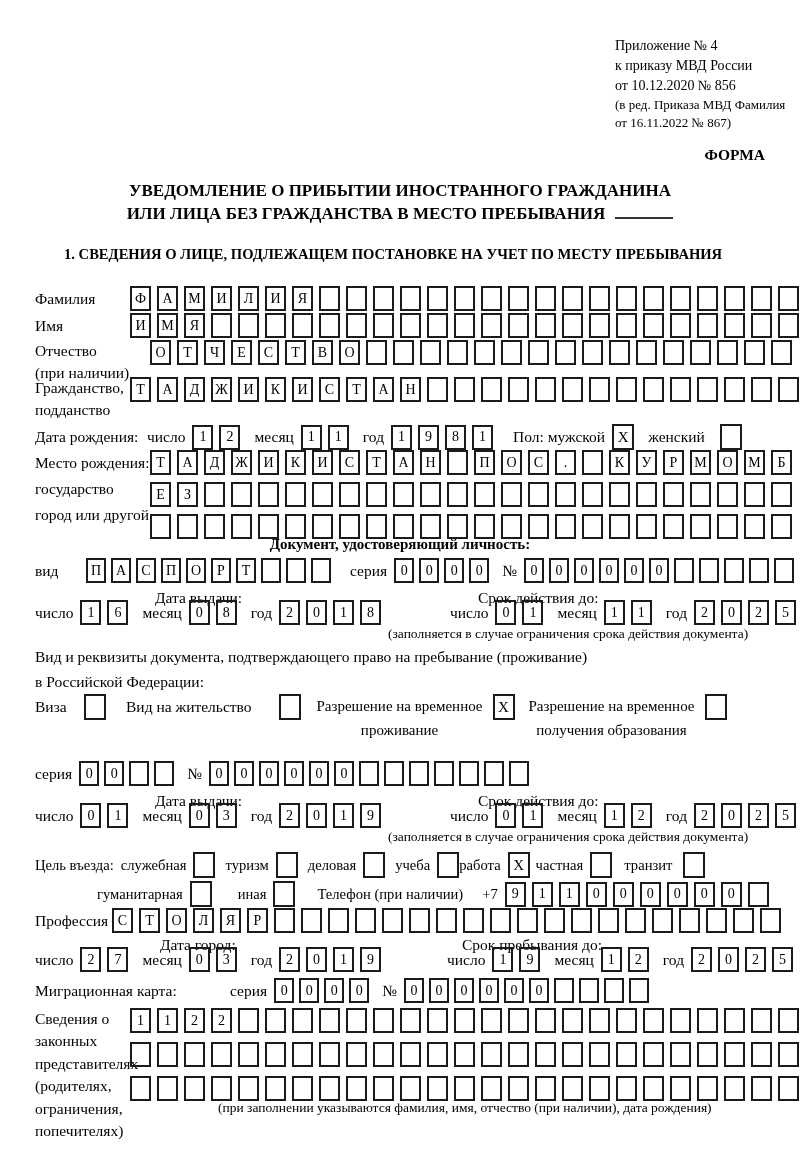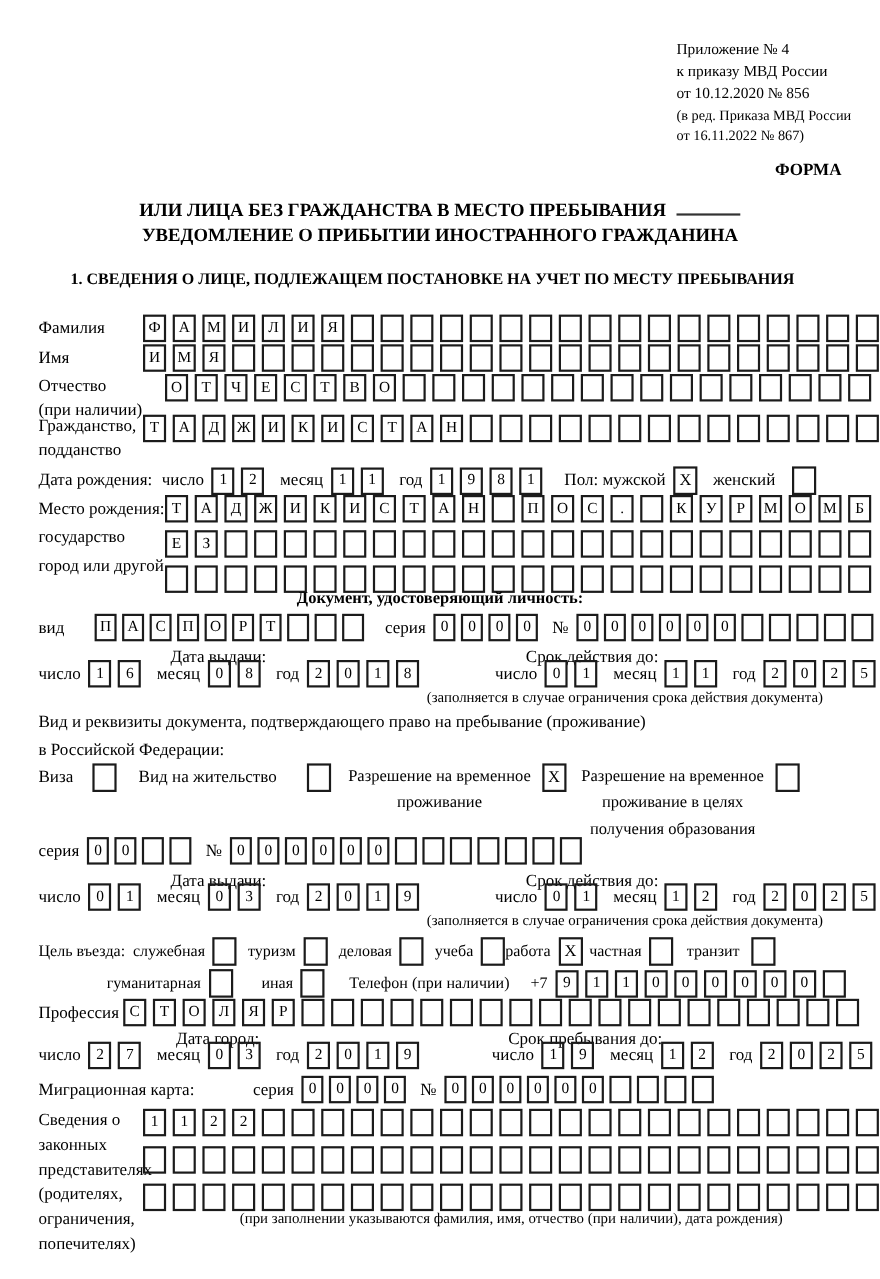--- a/index.html
+++ b/index.html
@@ -40,29 +40,29 @@
 </style>
 </head>
 <body>
 
 <div class="page">
 
   <div class="annex">
     <div>Приложение № 4</div>
     <div>к приказу МВД России</div>
     <div>от 10.12.2020 № 856</div>
-    <div class="amend">(в ред. Приказа МВД России</div>
+    <div class="amend">(в ред. Приказа МВД Фамилия</div>
     <div class="amend">от 16.11.2022 № 867)</div>
   </div>
 
   <div class="form-label">ФОРМА</div>
 
   <div class="title">
+    <div>УВЕДОМЛЕНИЕ О ПРИБЫТИИ ИНОСТРАННОГО ГРАЖДАНИНА</div>
     <div><span>ИЛИ ЛИЦА БЕЗ ГРАЖДАНСТВА В МЕСТО ПРЕБЫВАНИЯ</span><span class="t-underline"></span></div>
-    <div>УВЕДОМЛЕНИЕ О ПРИБЫТИИ ИНОСТРАННОГО ГРАЖДАНИНА</div>
   </div>
 
   <div class="sect">1. СВЕДЕНИЯ О ЛИЦЕ, ПОДЛЕЖАЩЕМ ПОСТАНОВКЕ НА УЧЕТ ПО МЕСТУ ПРЕБЫВАНИЯ</div>
 
   <div class="row" style="top:286px">
     <span class="lbl w95">Фамилия</span>
     <span class="cells">
         <span class="cell">Ф</span>
         <span class="cell">А</span>
         <span class="cell">М</span>
@@ -393,21 +393,20 @@
     <span class="chk"></span>
     <span class="sub" style="margin-left:20px;line-height:26px">Вид на жительство</span>
     <span class="chk" style="margin-left:20px"></span>
     <span class="cbox" style="margin-left:16px">
       <span style="display:block">Разрешение на временное</span>
       <span style="display:block">проживание</span>
     </span>
     <span class="chk" style="margin-left:10px">X</span>
     <span class="cbox" style="margin-left:14px">
       <span style="display:block">Разрешение на временное</span>
-      <span style="display:block">проживание в целях</span>
       <span style="display:block">получения образования</span>
     </span>
     <span class="chk" style="margin-left:10px"></span>
   </div>
 
   <div class="row tight" style="top:761px">
     <span class="sub">серия</span>
     <span class="cells">
         <span class="cell">0</span>
         <span class="cell">0</span>

